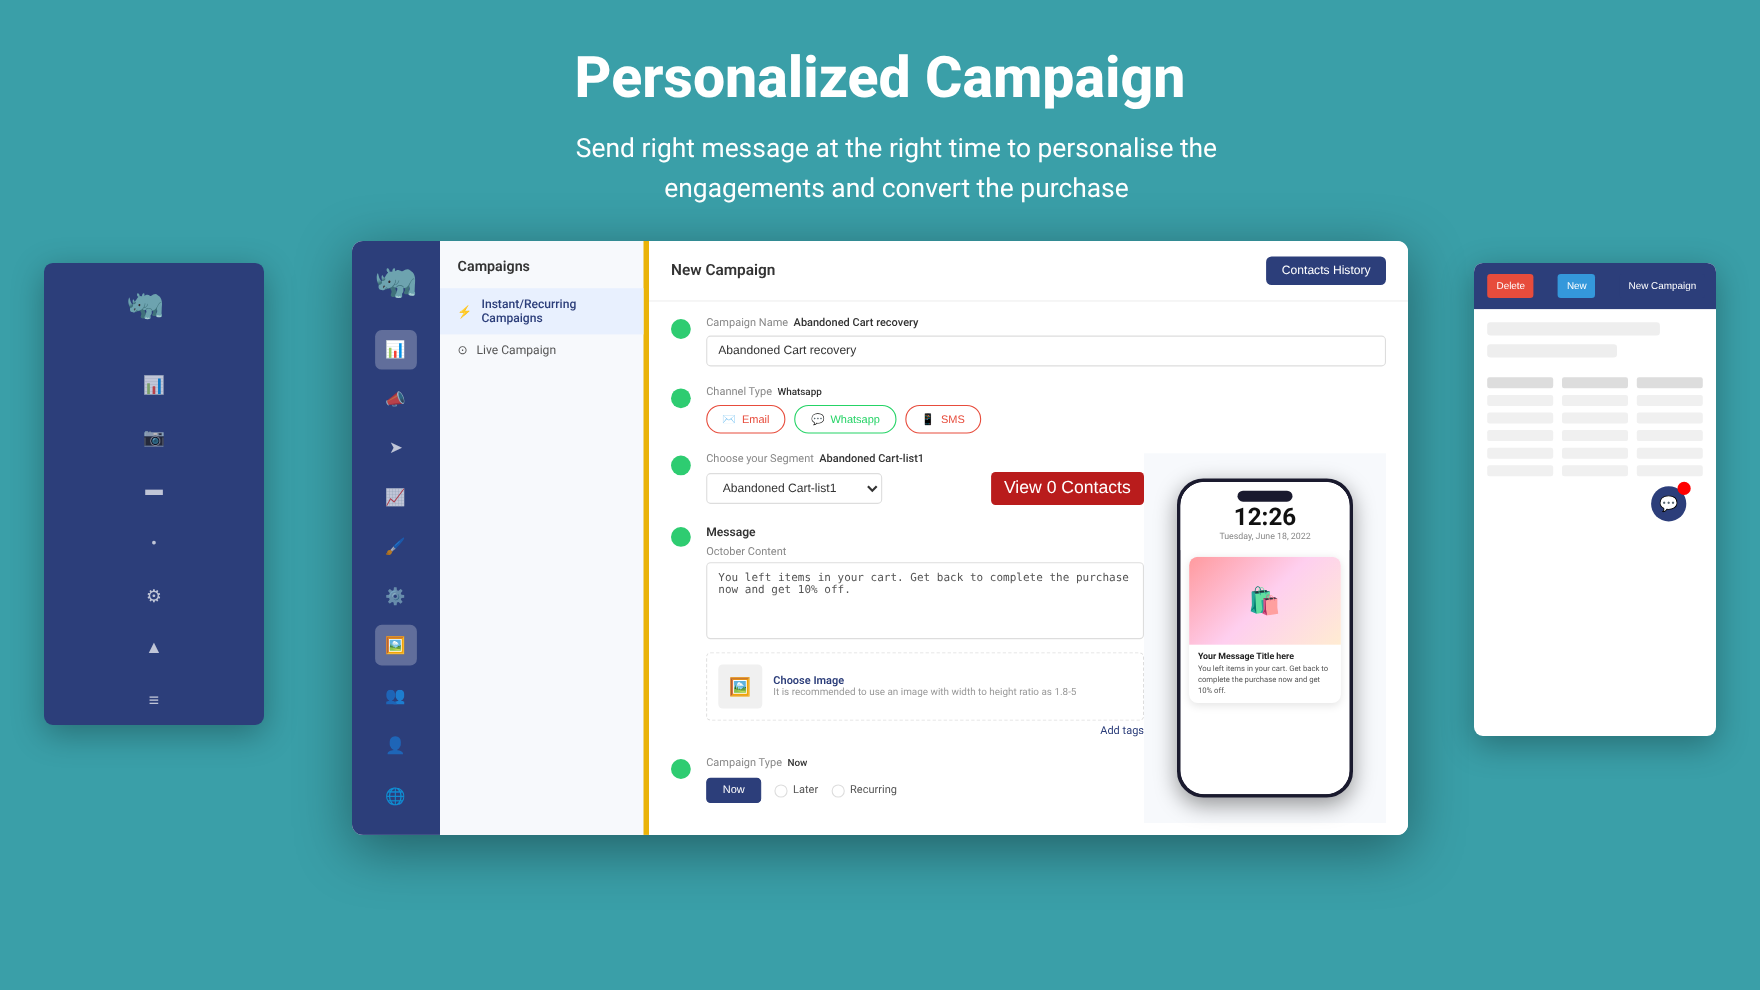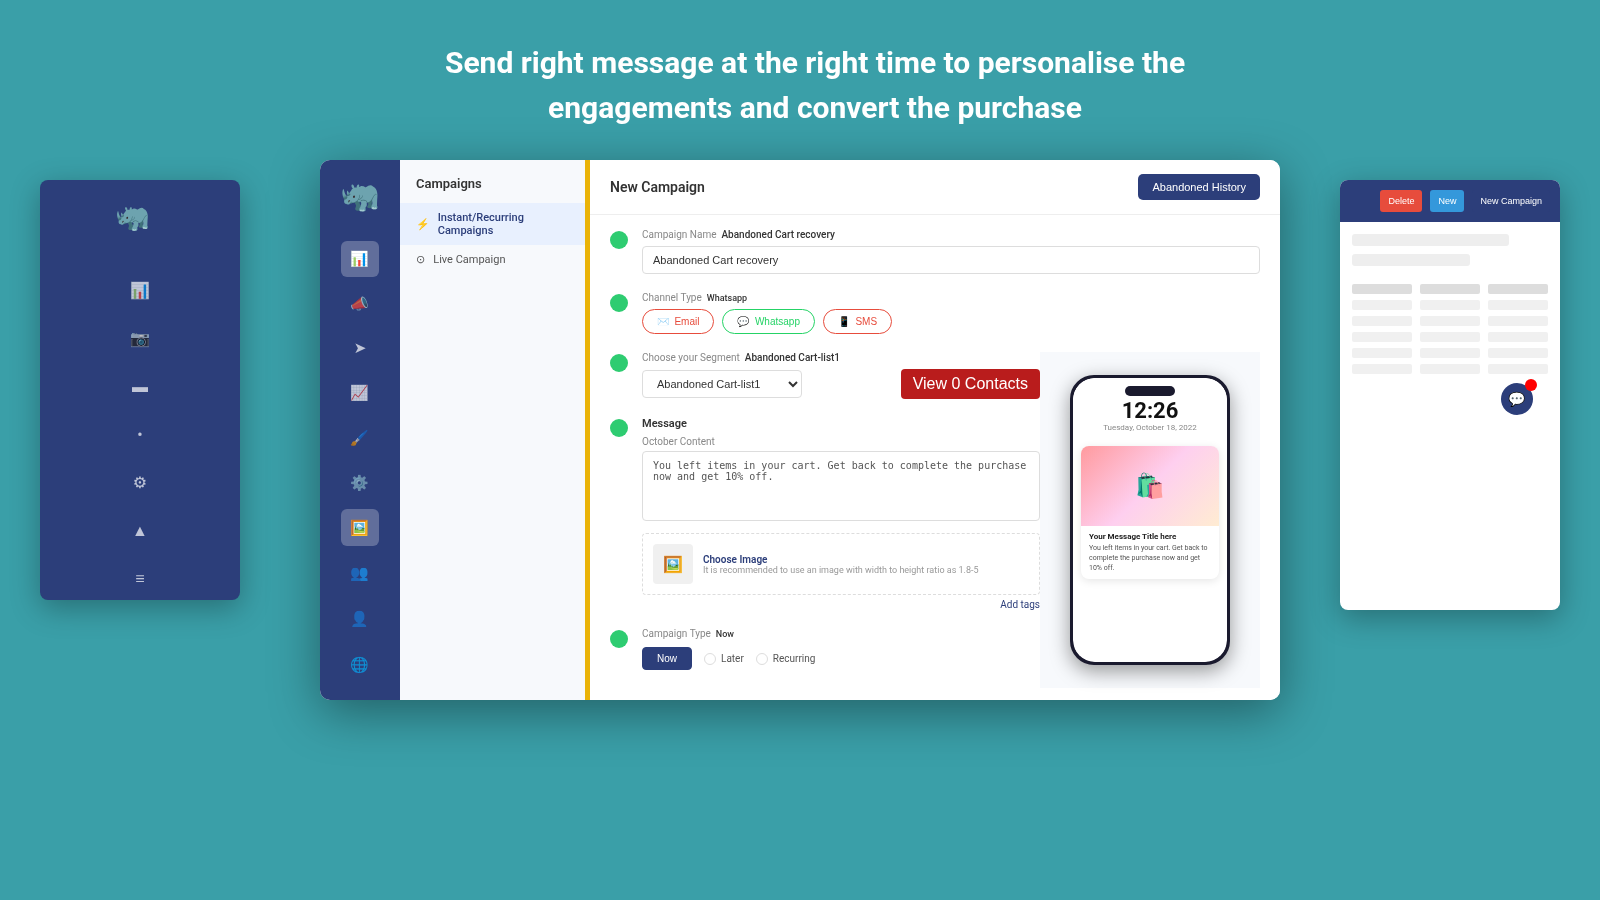--- a/index.html
+++ b/index.html
@@ -19,22 +19,22 @@
       padding-bottom: 30px;
       color: white;
     }
     .hero-title {
       font-size: 52px;
       font-weight: 800;
       color: white;
       margin-bottom: 16px;
     }
     .hero-subtitle {
-      font-size: 30px;
-      font-weight: 700;
+      font-size: 24px;
+      font-weight: 400;
       color: white;
       line-height: 1.5;
       margin-left: 30px;
     }
 
     
     .screenshots-container {
       position: relative;
       width: 100%;
       height: 570px;
@@ -100,21 +100,21 @@
       background: white;
       border-radius: 8px;
       box-shadow: 0 8px 30px rgba(0,0,0,0.3);
       overflow: hidden;
       z-index: 1;
     }
     .right-header {
       background: #2c3e7a;
       padding: 10px;
       display: flex;
-      gap: 8px;
+      gap: 22px;
       justify-content: flex-end;
     }
     .right-btn {
       height: 22px;
       padding: 0 8px;
       border-radius: 3px;
       font-size: 9px;
       color: white;
       border: none;
       cursor: pointer;
@@ -563,20 +563,21 @@
     .step-badge {
       font-size: 9px;
       color: #25d366;
       font-weight: 600;
     }
   </style>
 </head>
 <body>
 
 <div class="hero-section">
+  <h1 class="hero-title">Personalized Campaign</h1>
   <p class="hero-subtitle">
     <span>Send right message at the right time to personalise the</span><br>
     <span>engagements and convert the purchase</span>
   </p>
 </div>
 
 <div class="screenshots-container">
 
   <div class="screenshot-left">
     <div class="screenshot-left-inner">
@@ -669,21 +670,21 @@
       </div>
       <div class="campaign-menu-item">
         <span>⊙</span>
         <span>Live Campaign</span>
       </div>
     </div>
 
     <div class="main-content">
       <div class="main-content-header">
         <span class="new-campaign-title">New Campaign</span>
-        <button class="campaigns-history-btn">Abandoned History</button>
+        <button class="campaigns-history-btn">Contacts History</button>
       </div>
 
       <div class="form-area">
 
         <div class="form-step">
           <div class="step-circle"></div>
           <div class="step-content">
             <div class="step-label">
               Campaign Name &nbsp;<span>Abandoned Cart recovery</span>
             </div>
@@ -768,21 +769,21 @@
             </div>
 
           </div>
 
           <div class="phone-mockup-container">
             <div class="phone-mockup">
               <div class="phone-notch"></div>
               <div class="phone-screen">
                 <div class="phone-time-area">
                   <div class="phone-time">12:26</div>
-                  <div class="phone-date">Tuesday, October 18, 2022</div>
+                  <div class="phone-date">Tuesday, June 18, 2022</div>
                 </div>
                 <div class="phone-message-card">
                   <div class="phone-msg-img">
                     <div class="phone-msg-img-overlay">🛍️</div>
                   </div>
                   <div class="phone-msg-body">
                     <div class="phone-msg-title">Your Message Title here</div>
                     <div class="phone-msg-text">You left items in your cart. Get back to complete the purchase now and get 10% off.</div>
                   </div>
                 </div>

